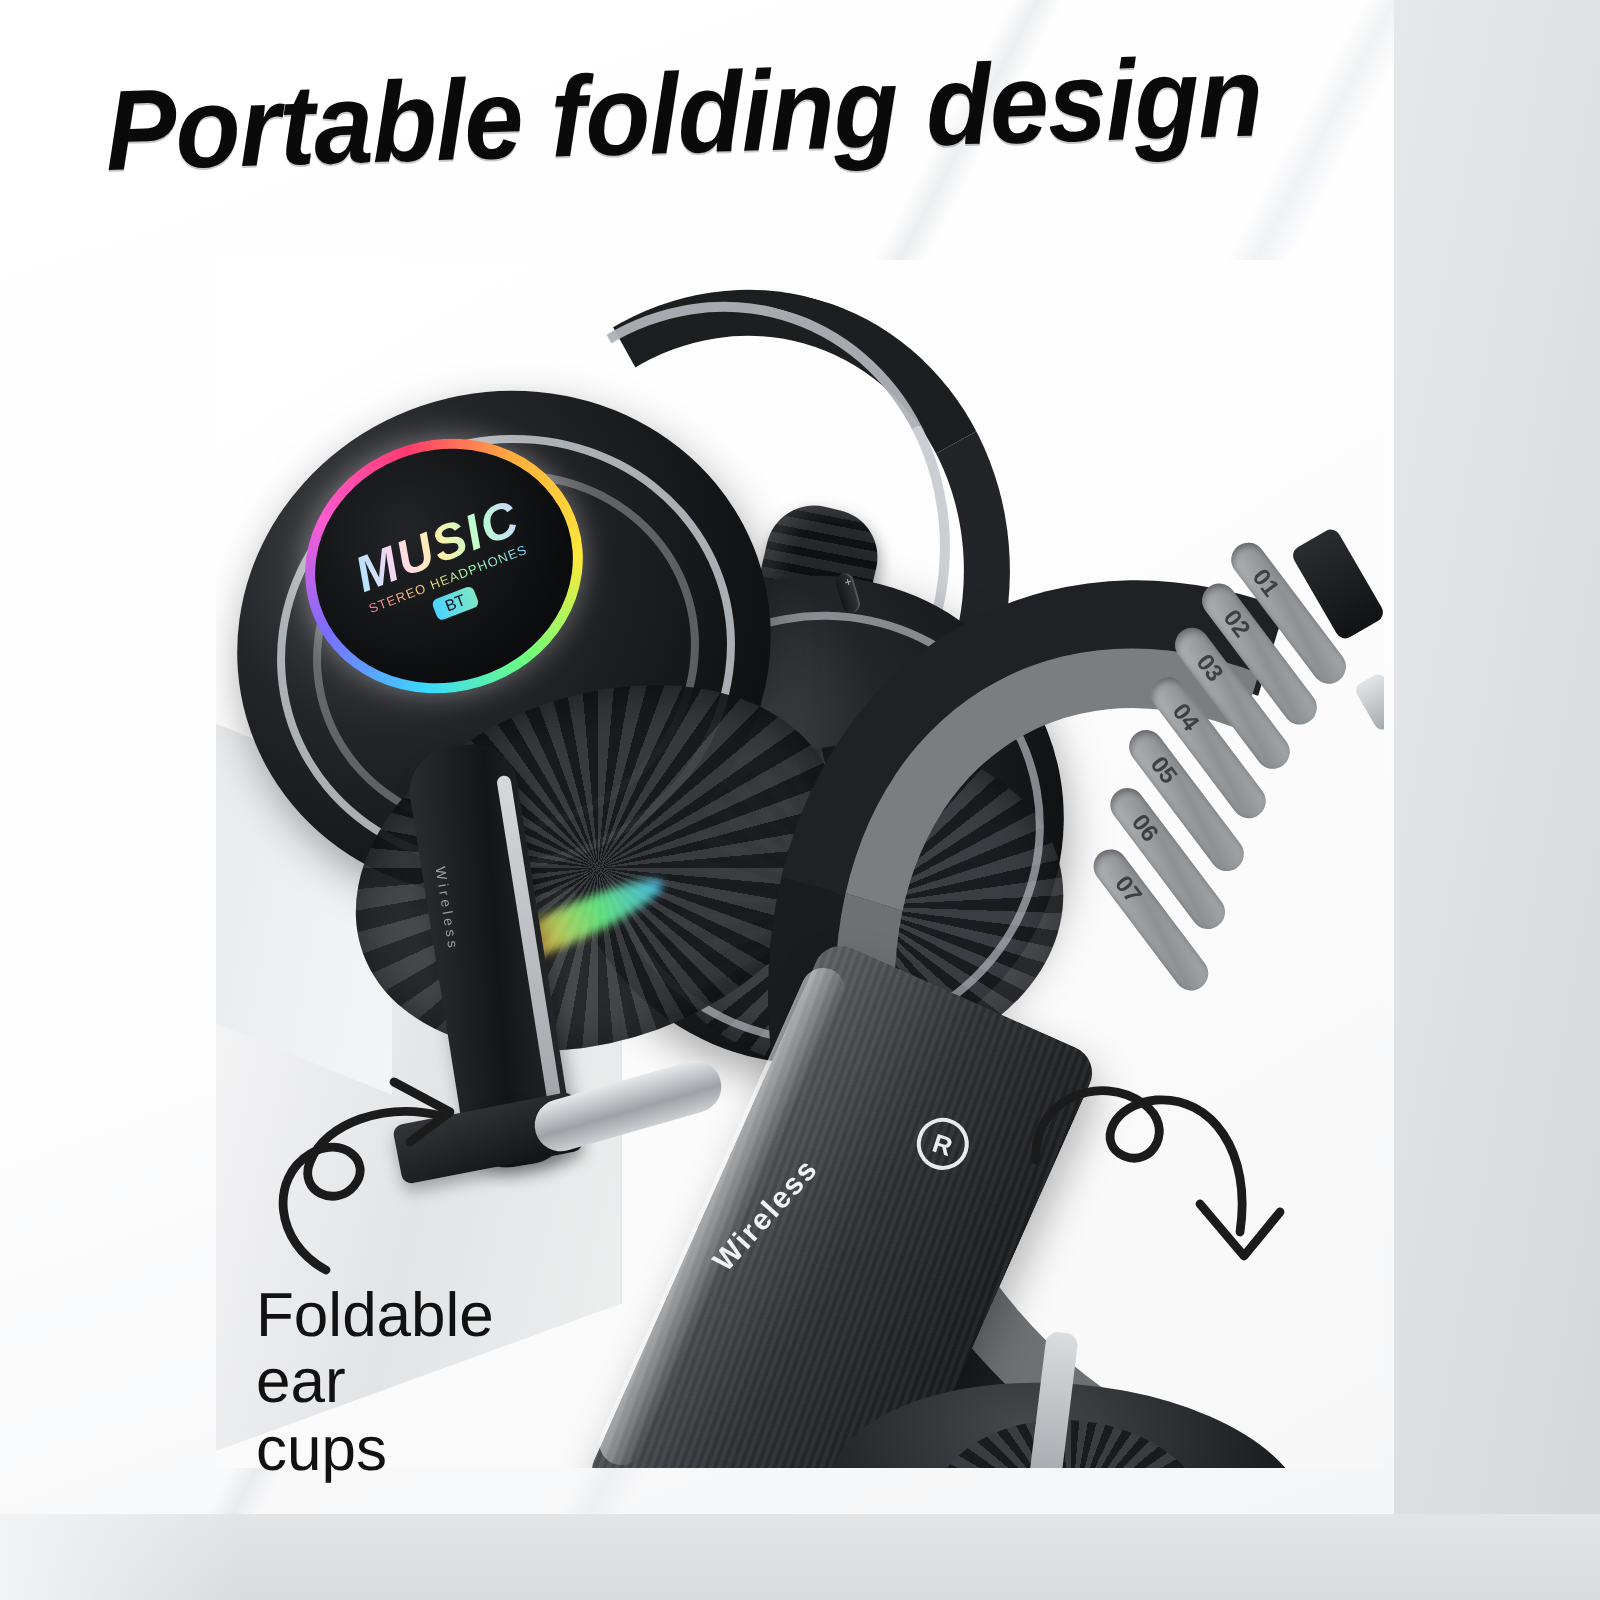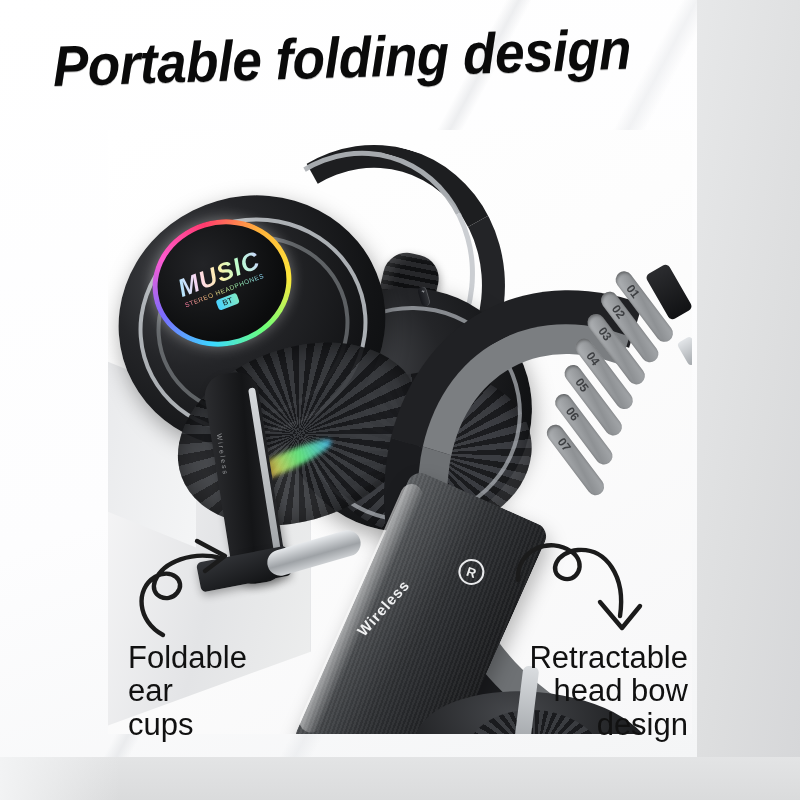--- a/index.html
+++ b/index.html
@@ -320,17 +320,14 @@
       <svg width="150" height="140" viewBox="0 0 150 140">
         <path d="M18 50 C16 20 50 6 72 22 C88 34 76 54 62 48 C48 42 56 22 78 20 C106 18 126 46 120 86" fill="none" stroke="#1b1b1b" stroke-width="4.4" stroke-linecap="round"></path>
         <path d="M100 72 L122 98 L140 76" fill="none" stroke="#1b1b1b" stroke-width="4.4" stroke-linecap="round" stroke-linejoin="round"></path>
       </svg>
     </div>
   </div>
 
   <div class="cap cap-left">Foldable
 ear
 cups</div>
-  <div class="cap cap-right">Retractable
-head bow
-design</div>
 
 </div>
 
 </body></html>

